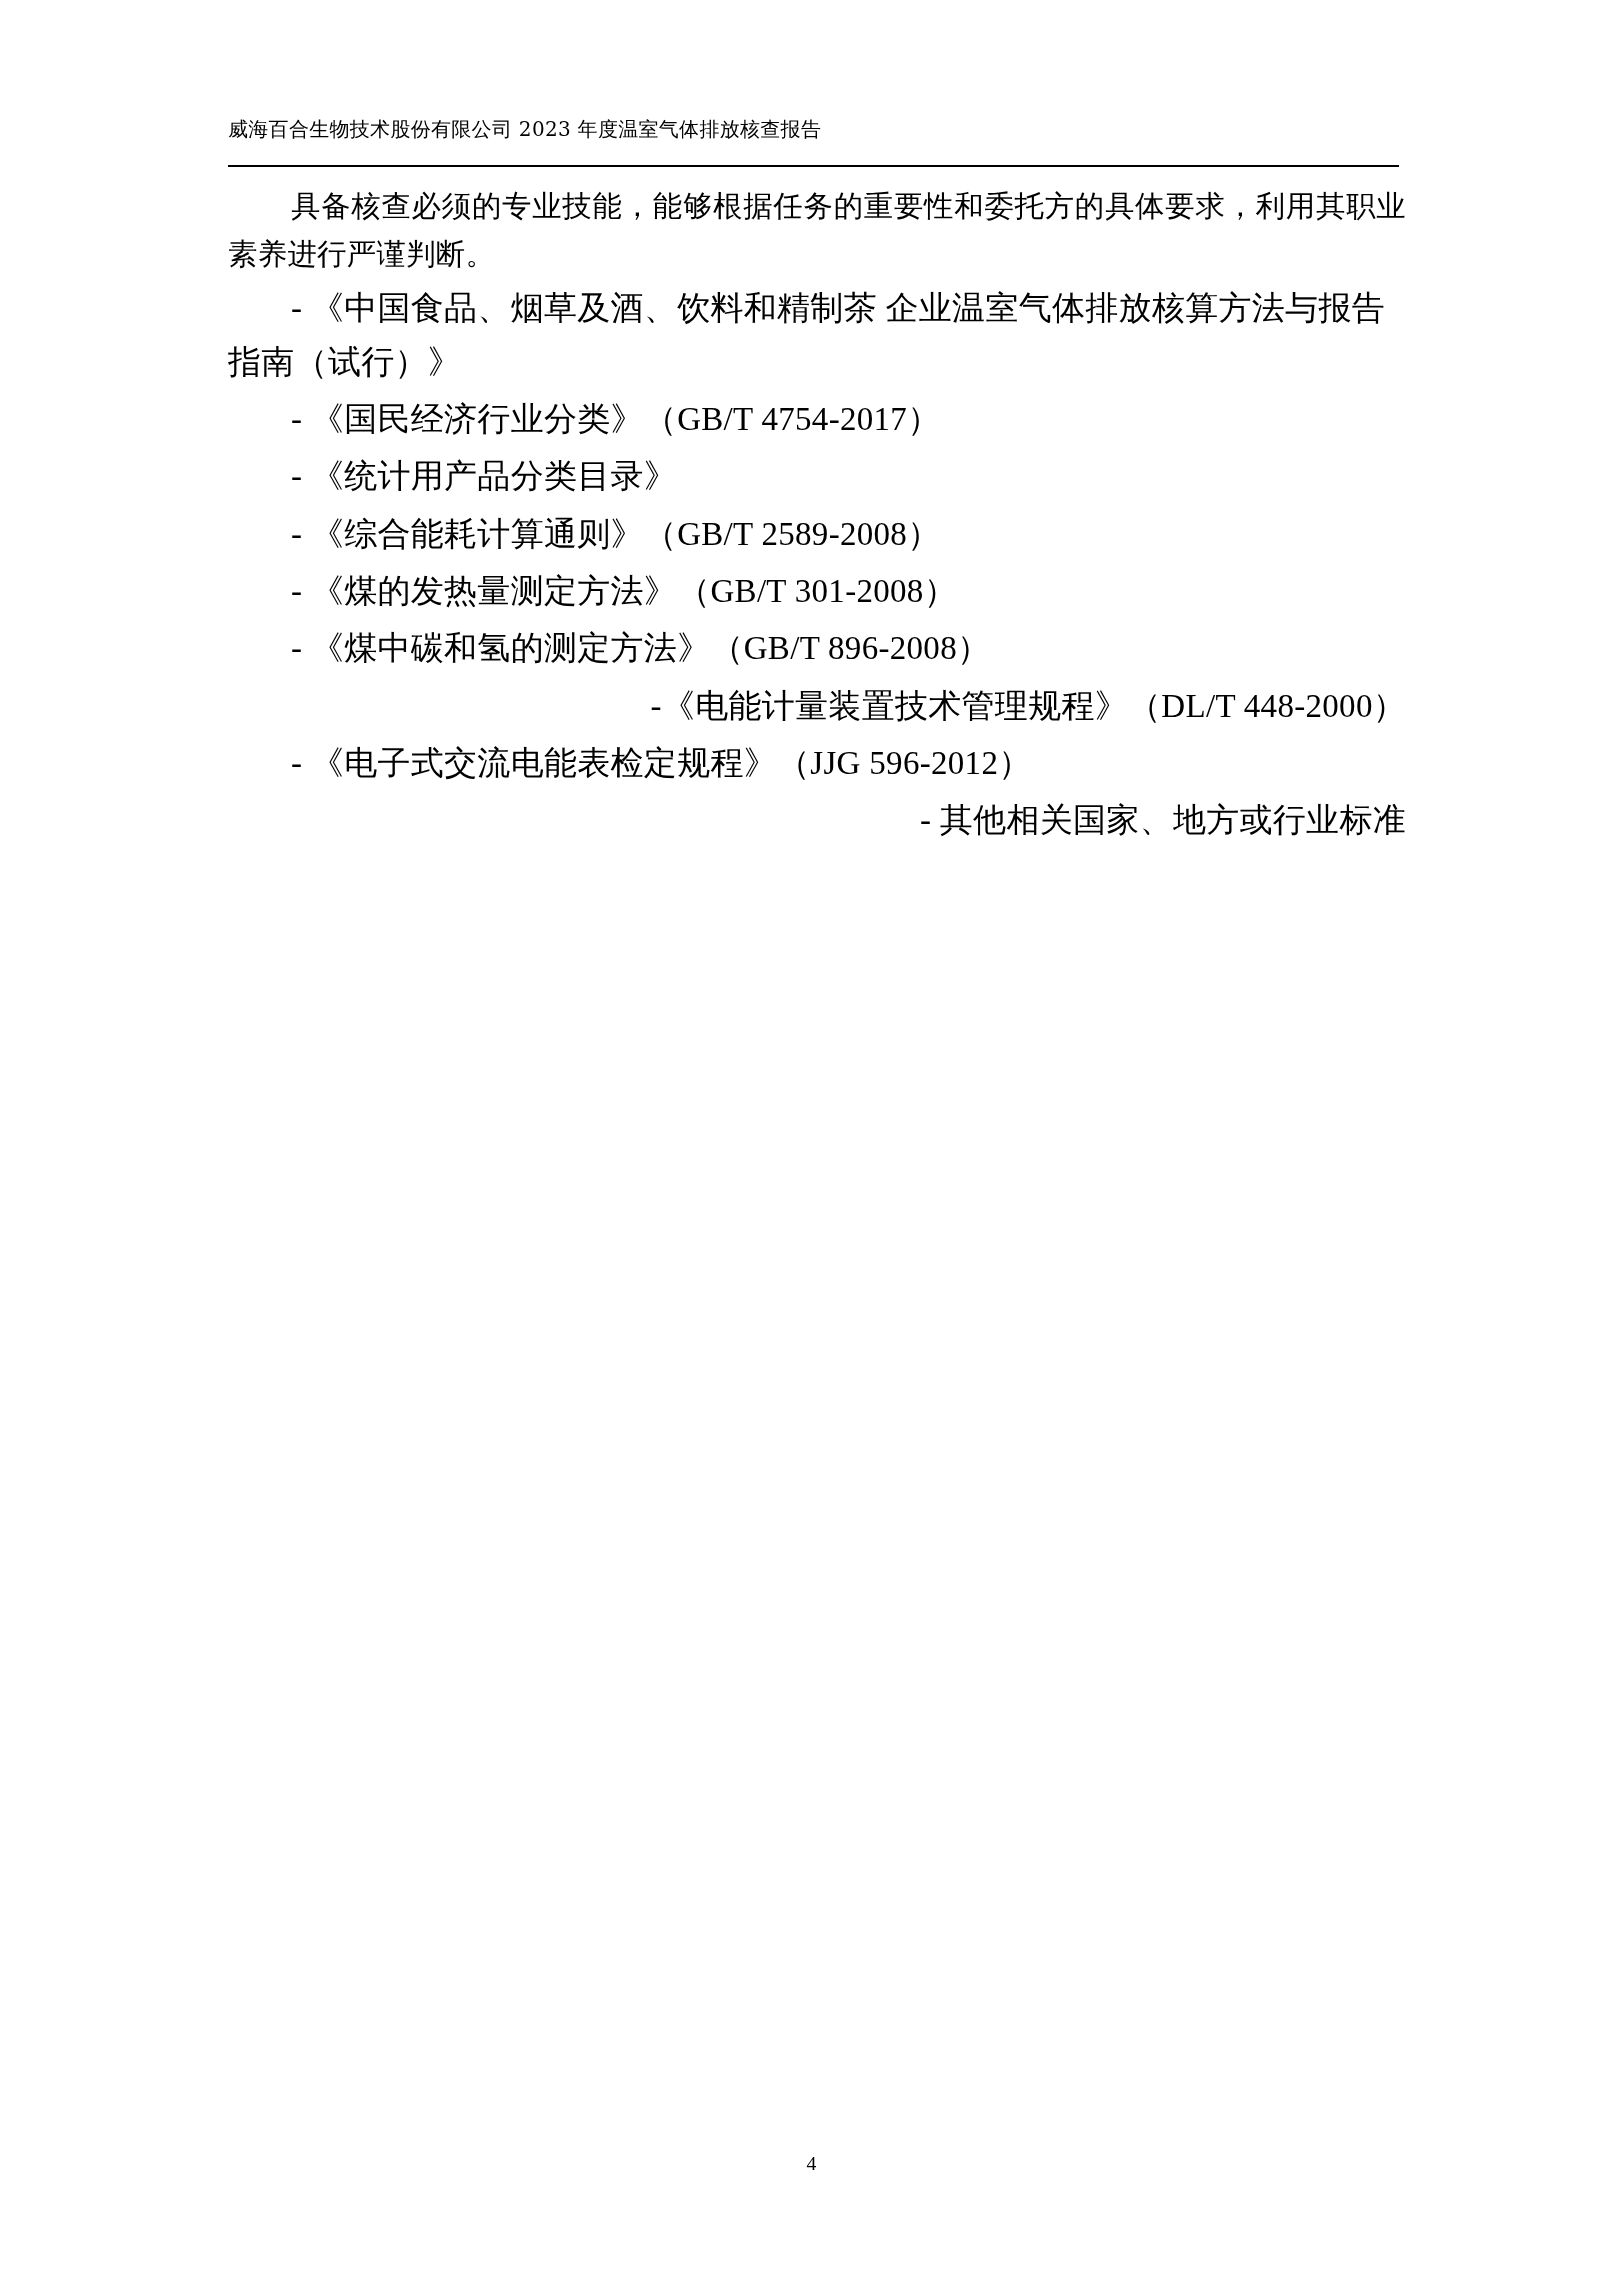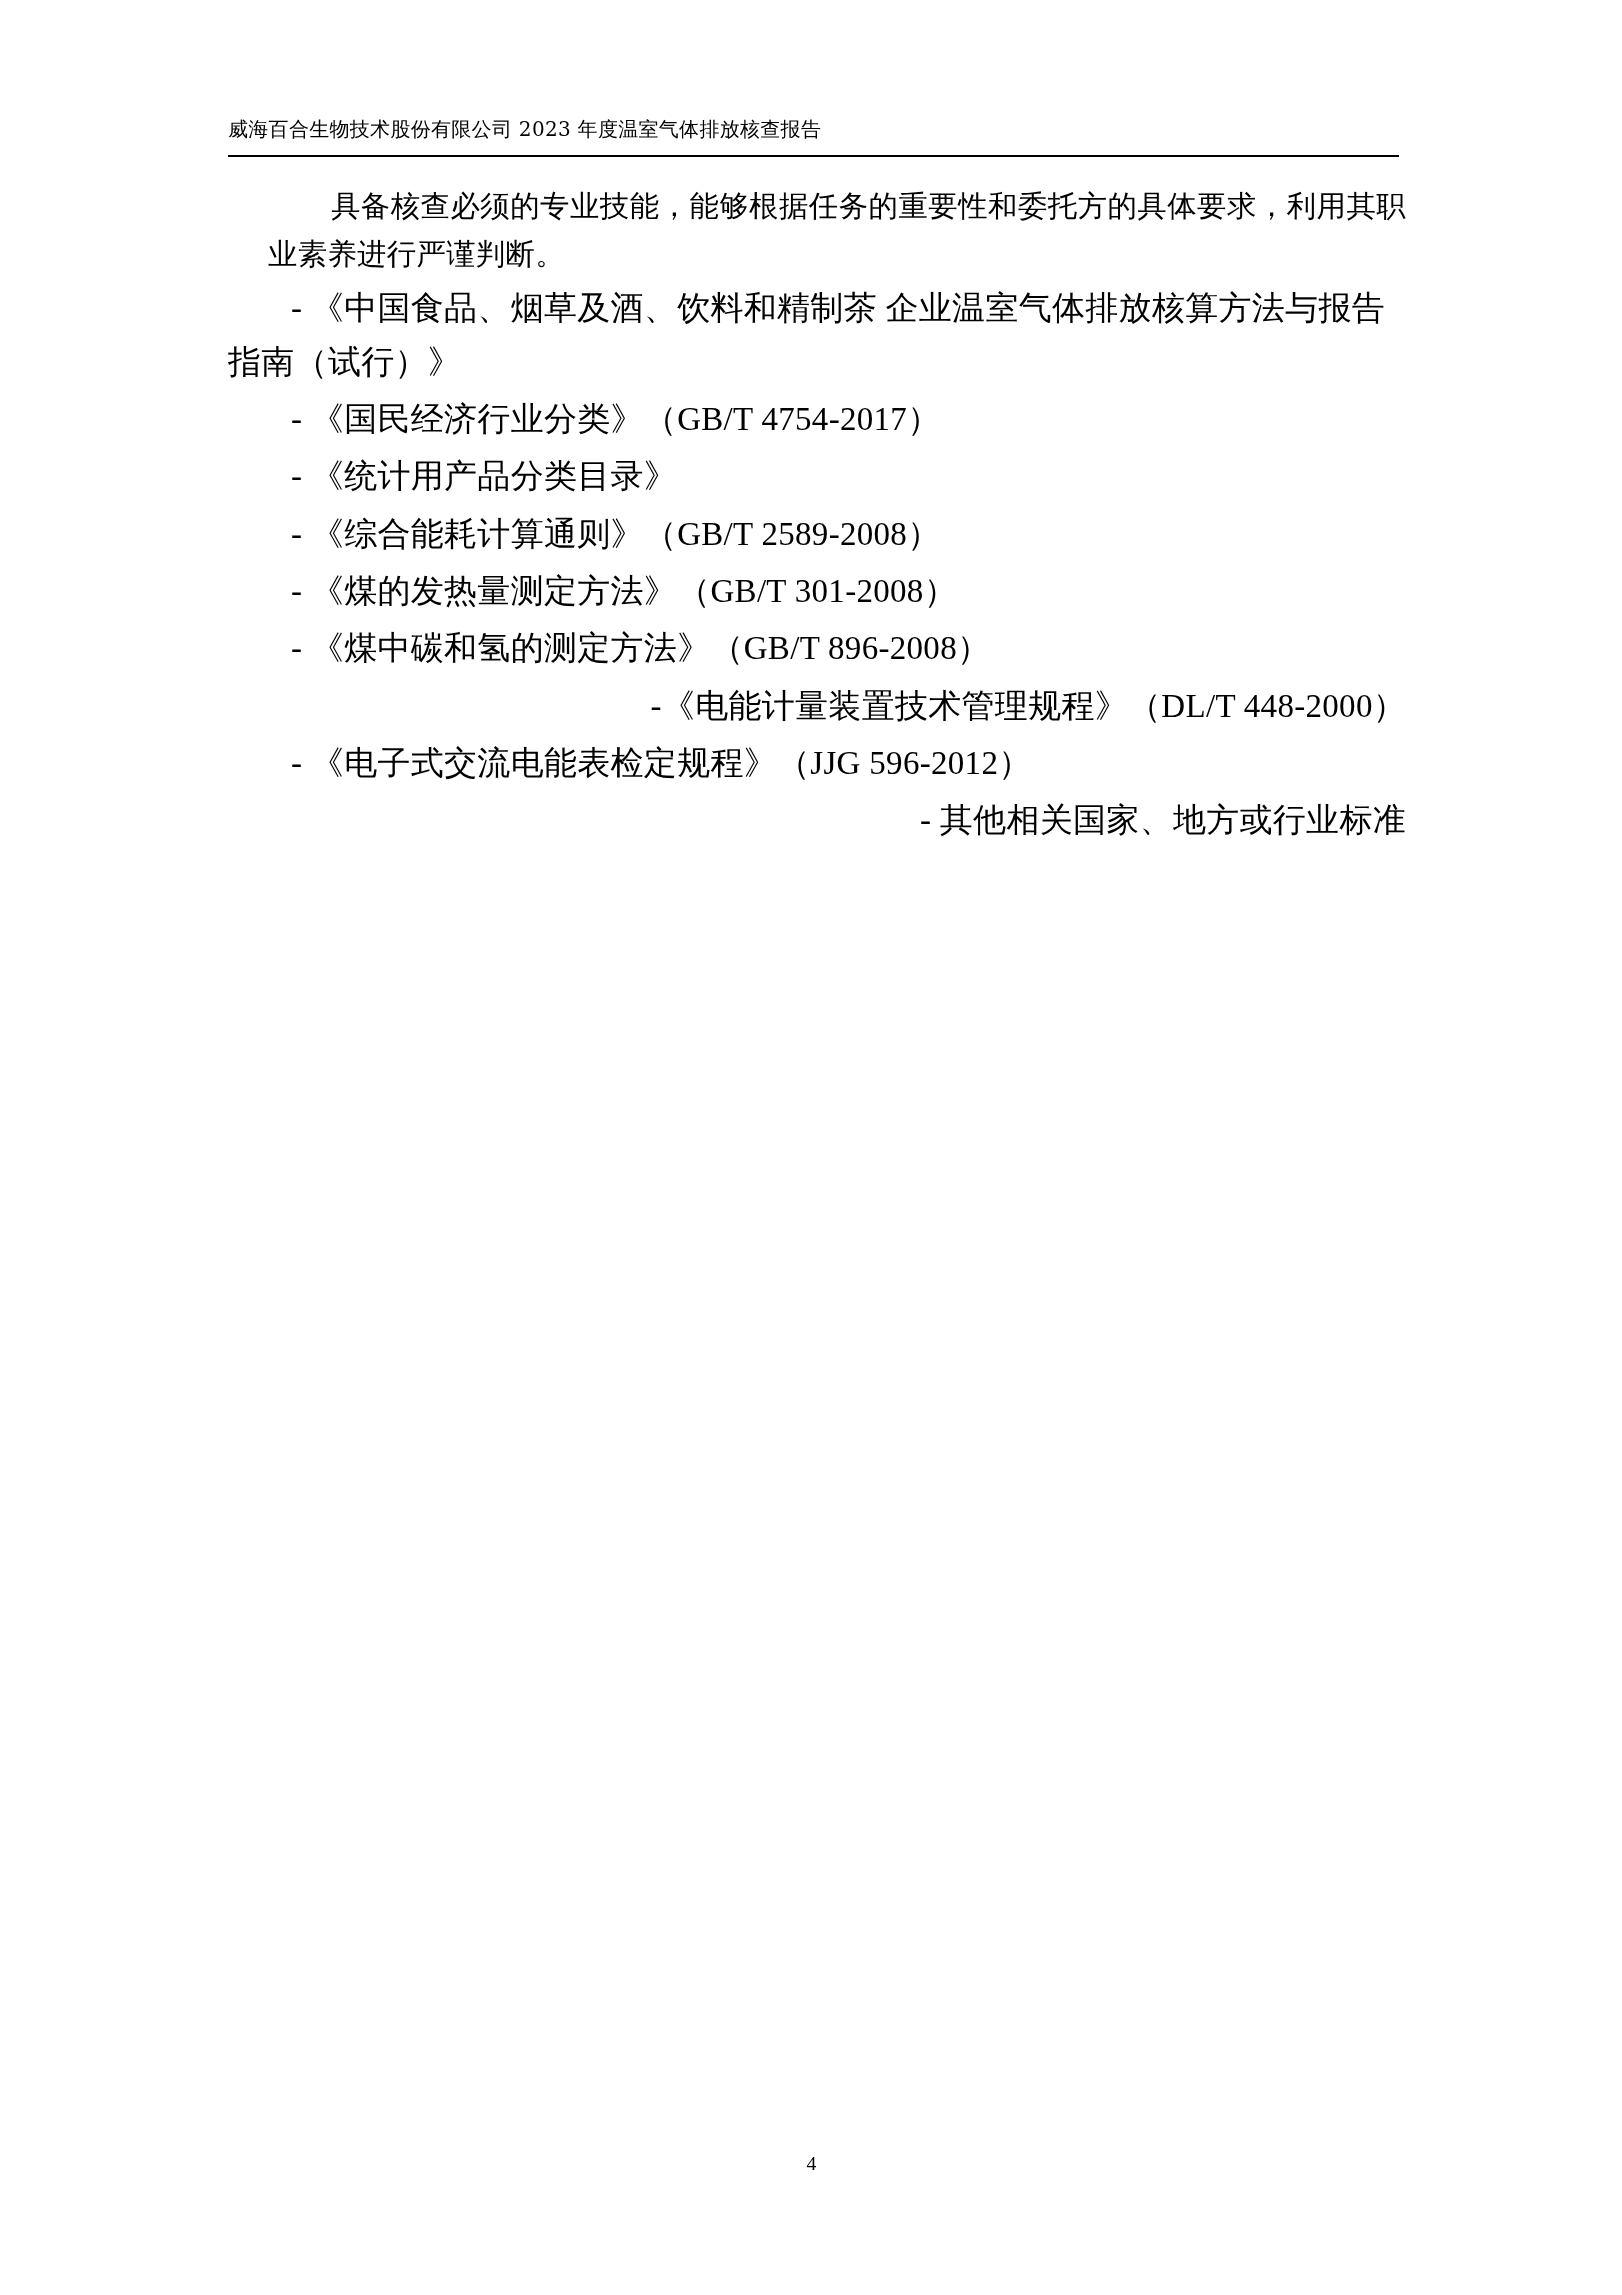--- a/index.html
+++ b/index.html
@@ -21,21 +21,21 @@
     height: 2295px;
     box-sizing: border-box;
   }
   .header {
     position: absolute;
     top: 116px;
     left: 228px;
     width: 1171px;
     box-sizing: border-box;
     border-bottom: 2px solid #000000;
-    padding-bottom: 12px;
+    padding-bottom: 22px;
   }
   .header-text {
     font-family: "DejaVu Serif", "Liberation Serif", serif;
     font-size: 20px;
     letter-spacing: 0.3px;
     white-space: nowrap;
   }
   .content {
     position: absolute;
     top: 183px;
@@ -45,21 +45,20 @@
   .para {
     font-size: 29.4px;
     line-height: 1.62;
     text-align: justify;
     text-justify: inter-ideograph;
     margin: 0 0 3.9px 0;
     letter-spacing: 0.3px;
   }
   .indent2 {
     text-indent: 63px;
-    margin-left: 40px;
   }
   .bullet {
     font-size: 33px;
     line-height: 1.62;
     margin: 0 0 3.9px 0;
     letter-spacing: 0.3px;
     text-indent: 63px;
   }
   .bullet.tight {
     text-indent: 56px;

